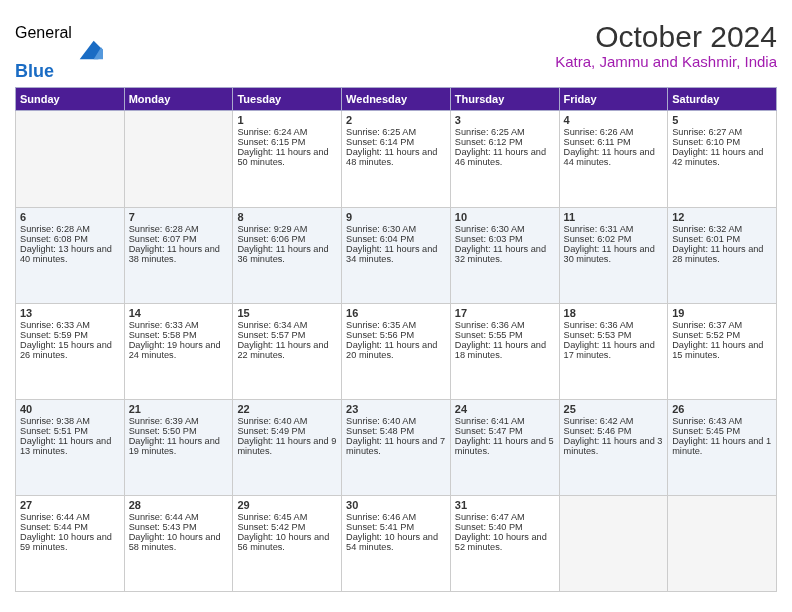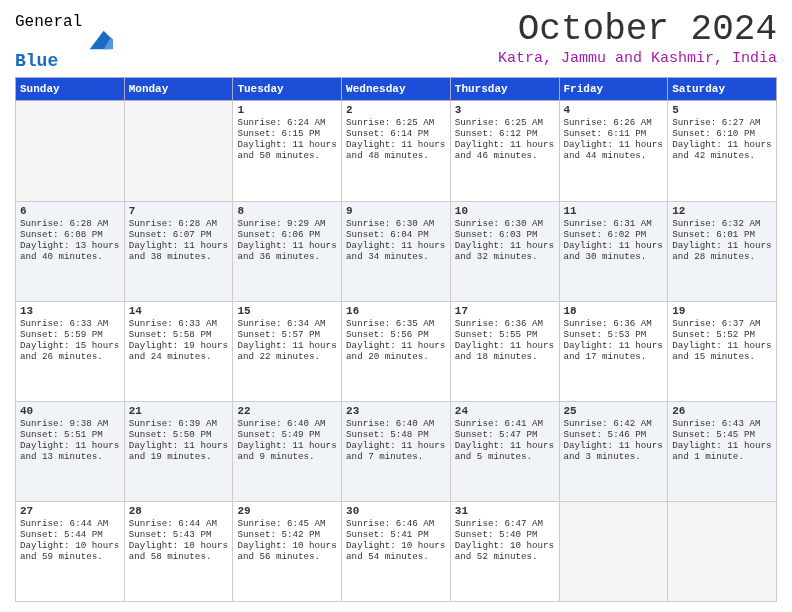--- a/index.html
+++ b/index.html
@@ -6,24 +6,23 @@
     body {
       width: 792px;
       height: 612px;
       font-family: Arial, sans-serif;
       background: #fff;
       overflow: hidden;
     }
     .page {
       width: 792px;
       height: 612px;
-      padding: 10px 15px;
+      padding: 20px 15px;
       display: flex;
       flex-direction: column;
-      font-family: Liberation Mono, monospace;
     }
     .header {
       display: flex;
       align-items: flex-start;
       justify-content: space-between;
       margin-bottom: 6px;
     }
     .logo {
       display: flex;
       align-items: center;
@@ -37,38 +36,38 @@
     .logo-icon {
       width: 28px;
       height: 28px;
       margin-left: 3px;
       margin-top: -5px;
     }
     .title-block {
       text-align: right;
     }
     .month-title {
-      font-size: 36px;
+      font-size: 30px;
       font-weight: 300;
       color: #333;
       line-height: 1.1;
     }
     .location-title {
       font-size: 15px;
       color: #a21caf;
     }
     .calendar {
       flex: 1;
       border: 1px solid #ccc;
       border-collapse: collapse;
       width: 100%;
       table-layout: fixed;
     }
     .calendar th {
-      background: #1d4ed8;
+      background: #4c1d95;
       color: #fff;
       font-size: 11px;
       font-weight: bold;
       padding: 5px 4px;
       text-align: left;
       border: 1px solid #aac;
     }
     .calendar td {
       vertical-align: top;
       border: 1px solid #ccc;

